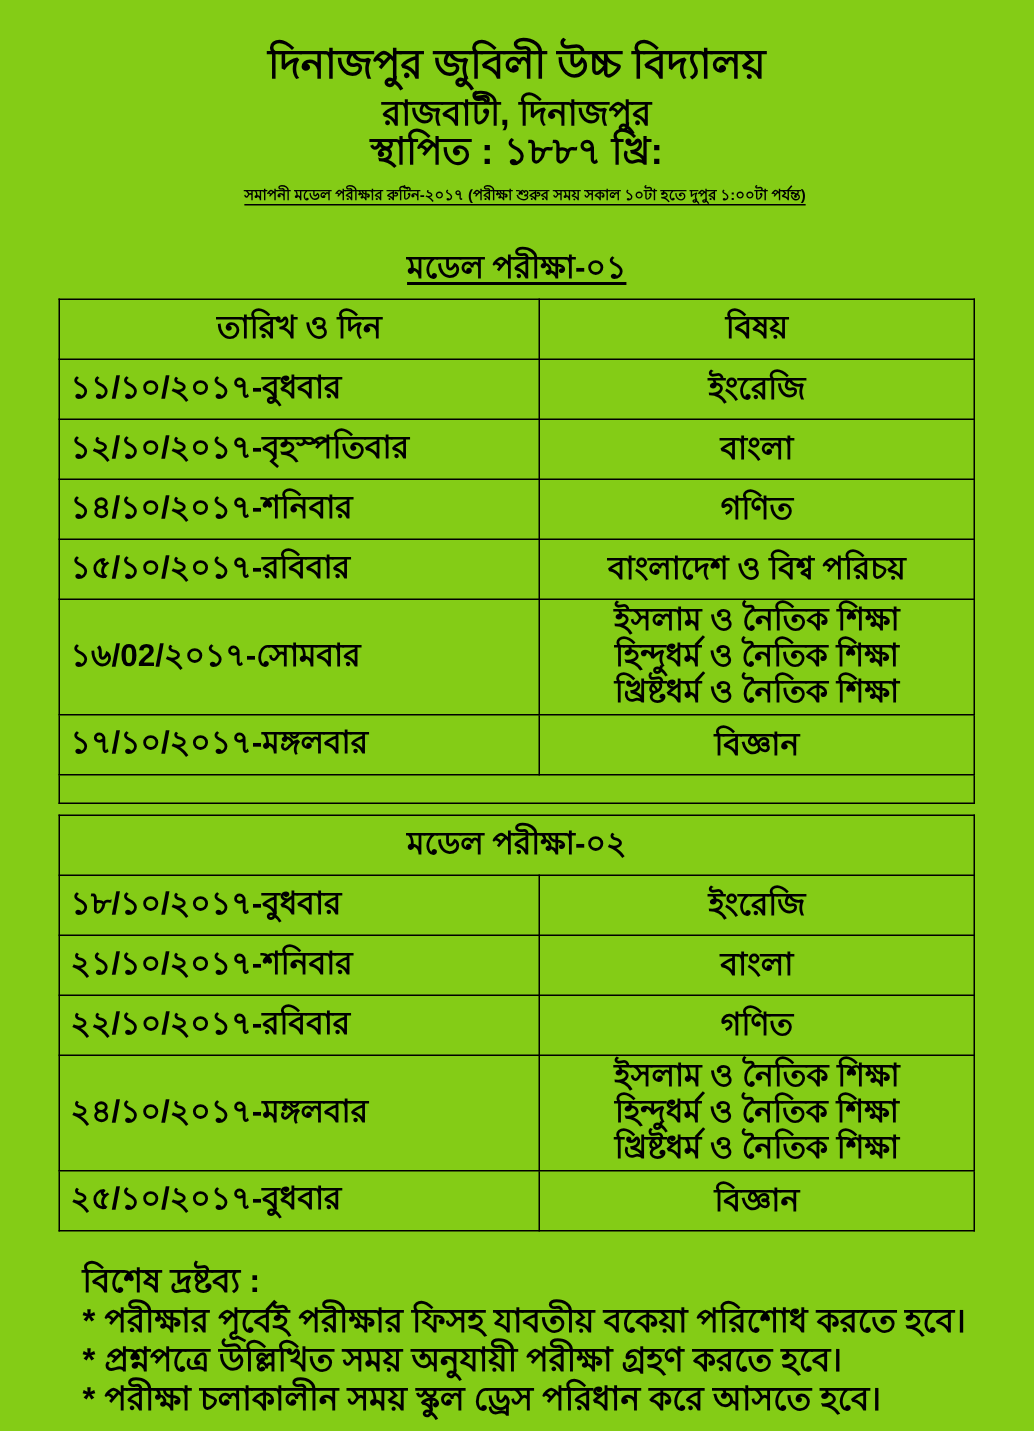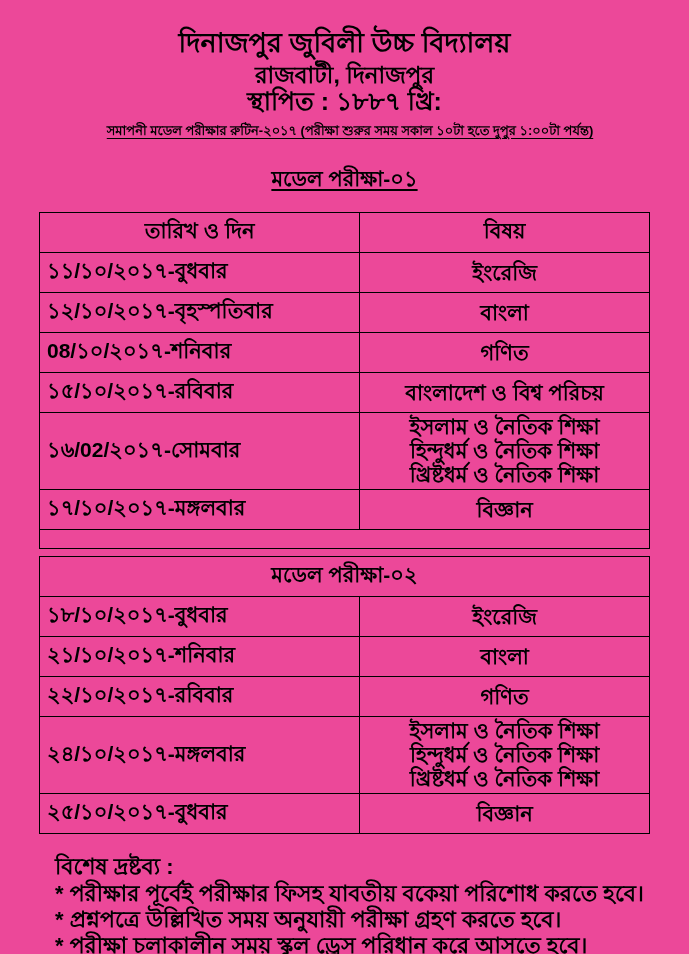--- a/index.html
+++ b/index.html
@@ -1,20 +1,20 @@
 <!DOCTYPE html>
 <html><head>
 <meta charset="utf-8">
 <style>
   * { margin: 0; padding: 0; box-sizing: border-box; }
   html, body { background: #ffffff; }
   .page {
     width: 689px;
     height: 954px;
-    background: #ec4899;
+    background: #84cc16;
     color: #000000;
     font-family: "Liberation Sans", sans-serif;
     font-weight: 700;
     overflow: hidden;
     position: relative;
   }
   .centered { text-align: center; }
 
   
   .school-name {
@@ -25,34 +25,34 @@
   .school-address {
     font-size: 23px;
     line-height: 26px;
     margin-top: 2px;
   }
   .established {
     font-size: 25px;
     line-height: 26px;
   }
   .routine-title {
-    font-size: 13px;
+    font-size: 10px;
     line-height: 22px;
     margin-top: 6px;
     text-decoration: underline;
     text-underline-offset: 3px;
     margin-left: 11px;
   }
 
   
   .exam1-title {
     font-size: 21px;
     line-height: 26px;
     margin-top: 24px;
-    margin-bottom: 20px;
+    margin-bottom: 7px;
     text-decoration: underline;
     text-underline-offset: 3px;
   }
 
   
   table.routine {
     width: 611px;
     margin: 0 auto;
     border-collapse: collapse;
     table-layout: fixed;
@@ -111,21 +111,21 @@
     </tr>
     <tr>
       <td class="date-cell">১১/১০/২০১৭-বুধবার</td>
       <td class="subject-cell">ইংরেজি</td>
     </tr>
     <tr>
       <td class="date-cell">১২/১০/২০১৭-বৃহস্পতিবার</td>
       <td class="subject-cell">বাংলা</td>
     </tr>
     <tr>
-      <td class="date-cell">08/১০/২০১৭-শনিবার</td>
+      <td class="date-cell">১৪/১০/২০১৭-শনিবার</td>
       <td class="subject-cell">গণিত</td>
     </tr>
     <tr>
       <td class="date-cell">১৫/১০/২০১৭-রবিবার</td>
       <td class="subject-cell">বাংলাদেশ ও বিশ্ব পরিচয়</td>
     </tr>
     <tr>
       <td class="date-cell">১৬/02/২০১৭-সোমবার</td>
       <td class="subject-cell">ইসলাম ও নৈতিক শিক্ষা
 হিন্দুধর্ম ও নৈতিক শিক্ষা

